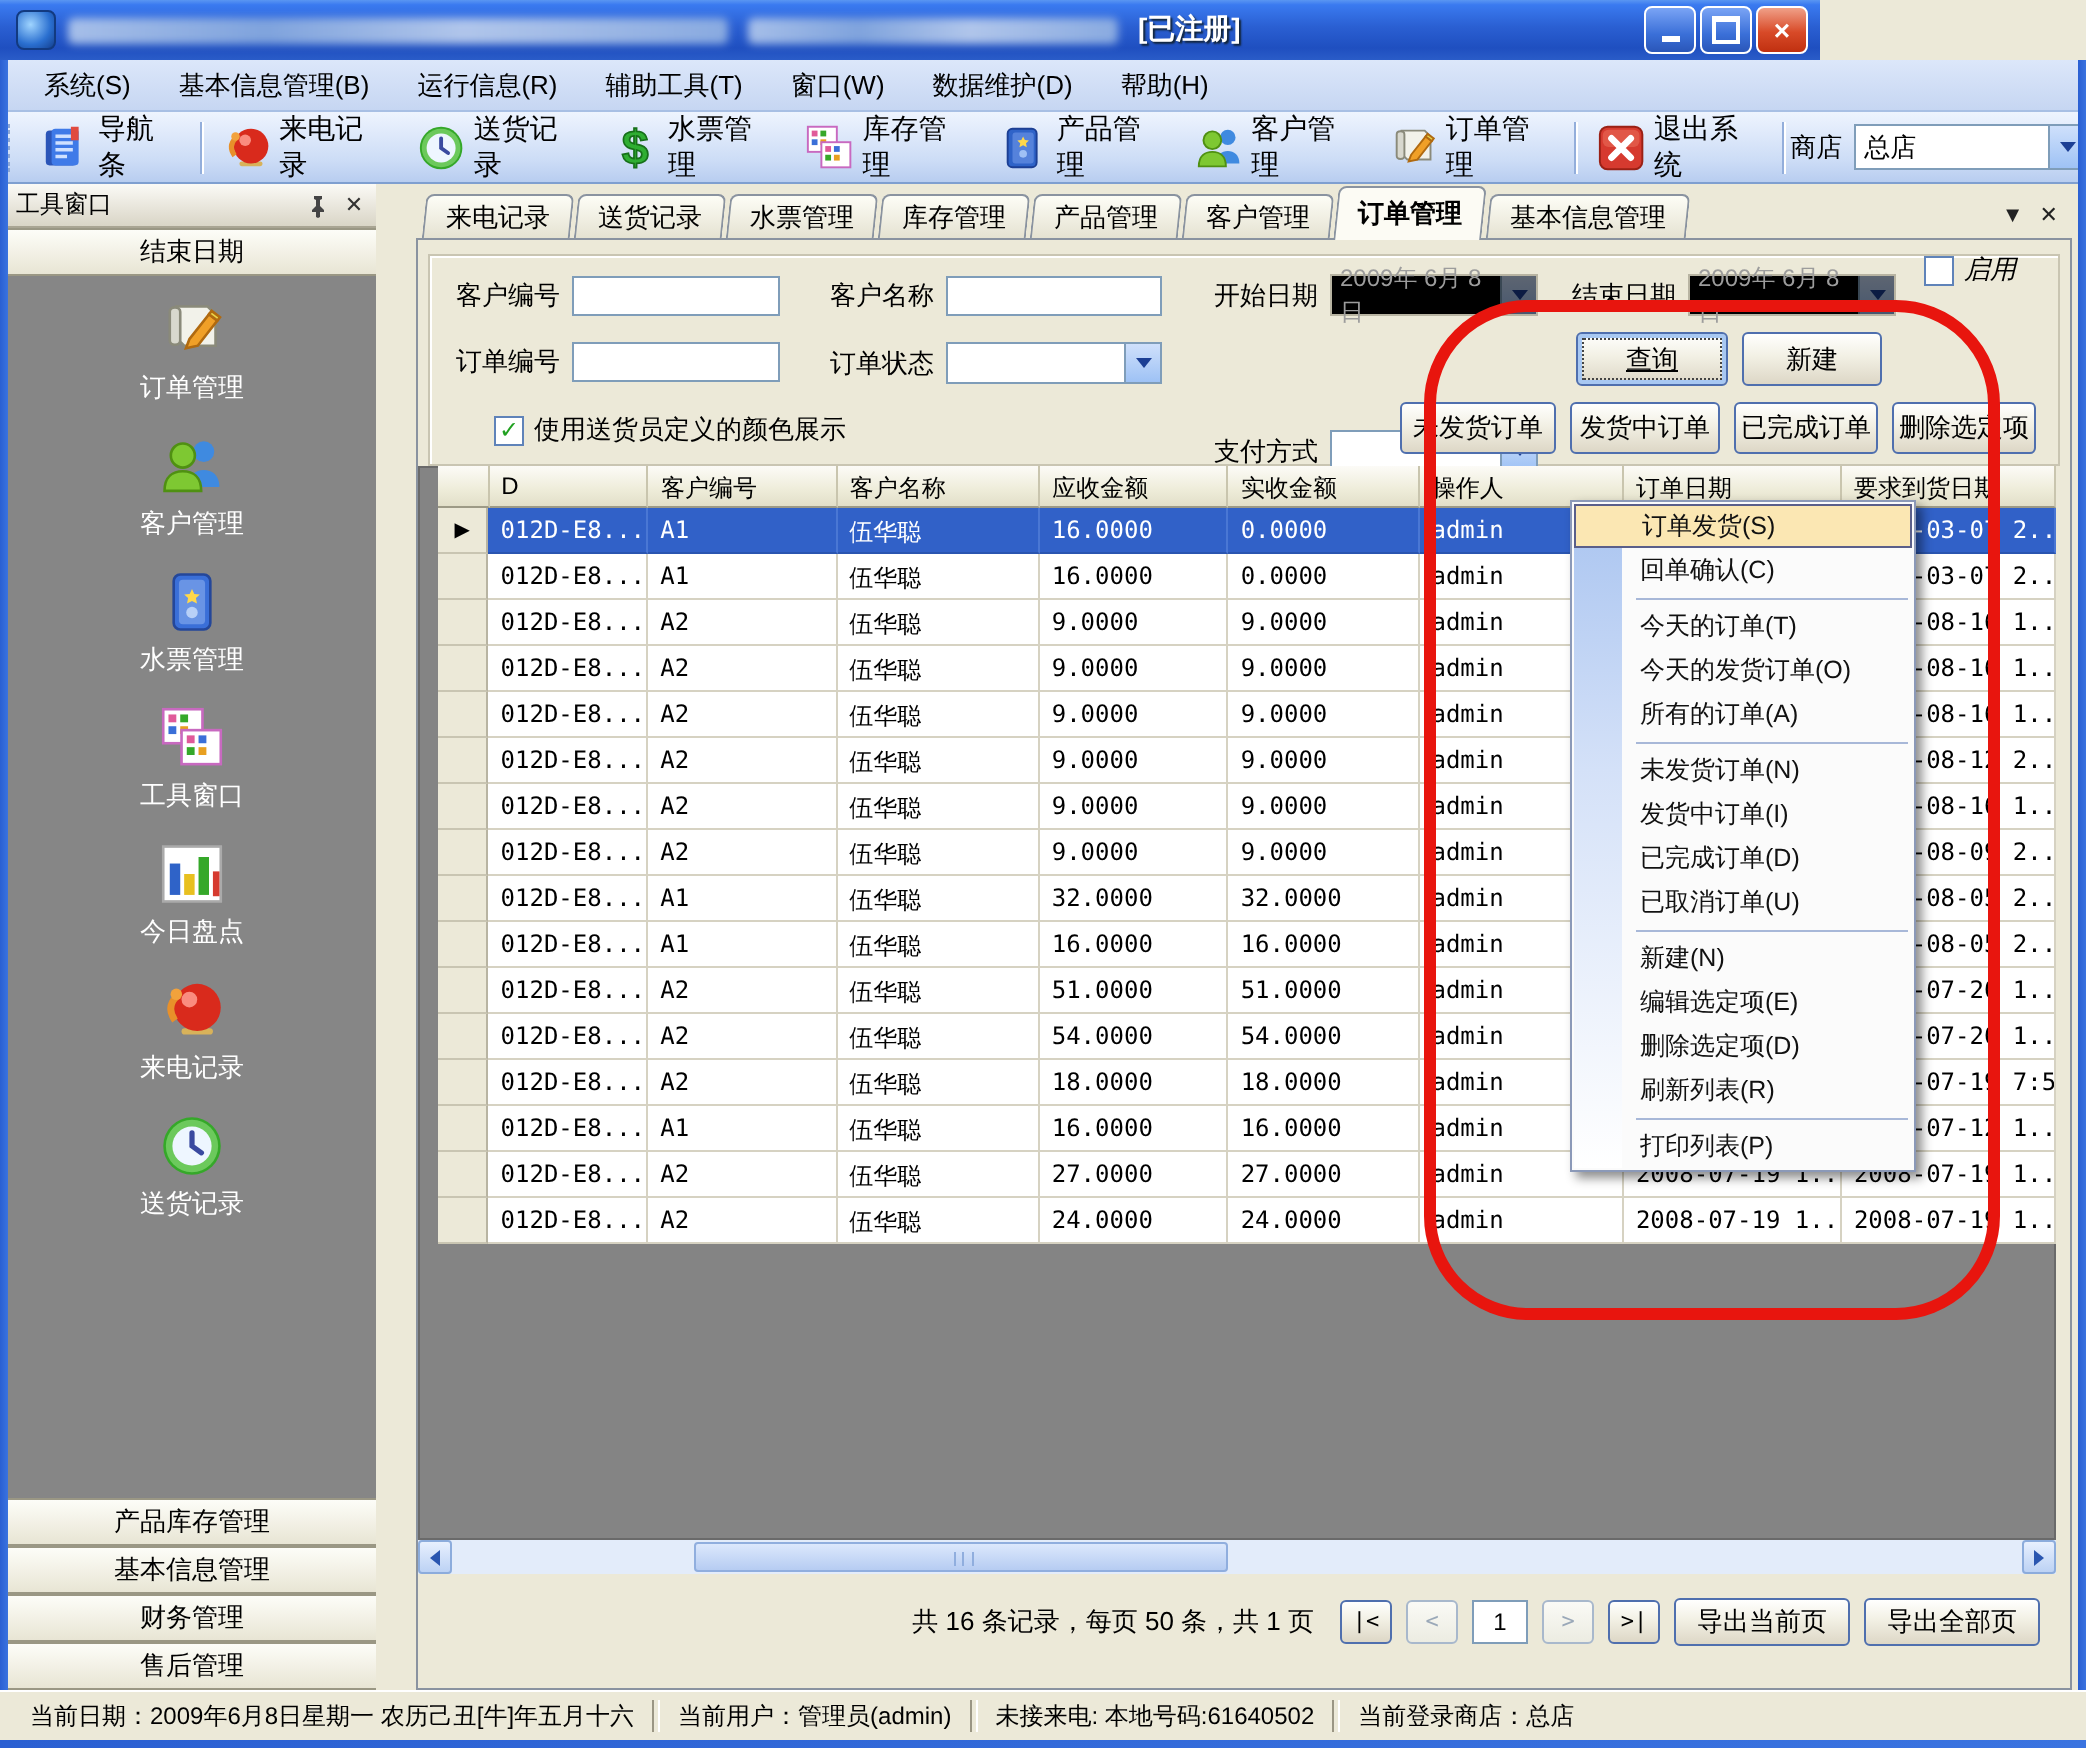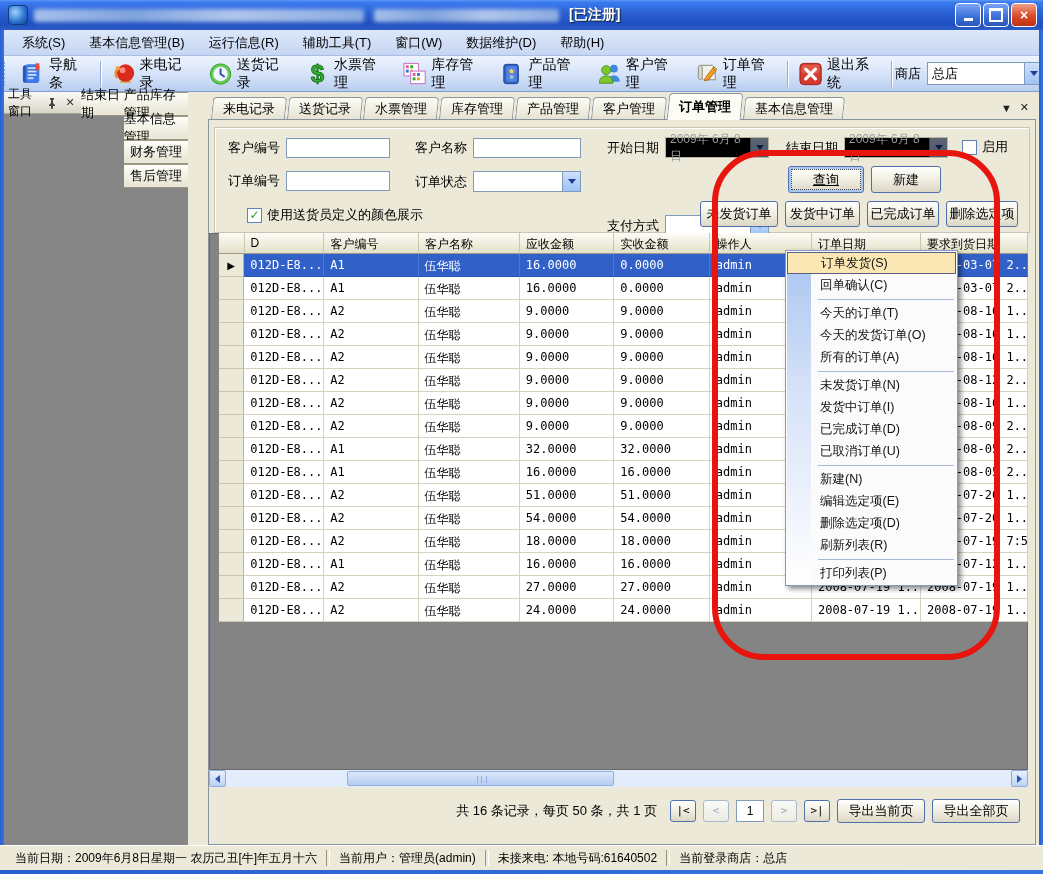--- a/index.html
+++ b/index.html
@@ -1,20 +1,20 @@
 <!DOCTYPE html>
 <html><head>
 <meta charset="utf-8">
 <style>
   html,body{margin:0;padding:0;}
   body{width:1043px;height:874px;position:relative;overflow:hidden;
        font-family:"Liberation Sans","DejaVu Sans",sans-serif;background:#ece9d8;}
   .abs{position:absolute;}
   
-  #titlebar{left:0;top:0;width:1043px;height:30px;
+  #titlebar{left:0;top:0;width:910px;height:30px;
     background:linear-gradient(180deg,#5a96f2 0%,#3a7af0 8%,#2a5fd2 45%,#1f4fc0 80%,#2a5cc8 100%);
     display:flex;align-items:center;color:#fff;}
   #app-icon{width:18px;height:18px;margin:0 6px 0 8px;border-radius:4px;
     background:radial-gradient(circle at 35% 35%,#9fd4ff,#2a6fd0 60%,#14408f);border:1px solid #123a80;}
   .blurblock{height:13px;border-radius:3px;background:linear-gradient(90deg,#bcd0ee,#8fb0e0 30%,#c8d8f0 60%,#9ab8e4);
     filter:blur(2.2px);opacity:.85;margin-right:10px;}
   #title-text{color:#fff;font-weight:bold;font-size:14px;text-shadow:1px 1px 1px #123;white-space:nowrap;}
   #win-btns{margin-left:auto;display:flex;gap:2px;margin-right:6px;}
   .winbtn{width:24px;height:22px;border-radius:4px;border:1px solid #fff;
     background:linear-gradient(#7aa4f5,#3a6fd8 60%,#2a56b8);display:flex;align-items:center;justify-content:center;color:#fff;}
@@ -33,21 +33,21 @@
   .tb-sep{width:1px;height:26px;background:#93aedb;margin:0 3px;box-shadow:1px 0 0 #fff;}
   #shop-box{display:flex;align-items:center;gap:6px;font-size:14px;}
   #shop-combo{width:110px;height:21px;background:#fff;border:1px solid #7f9db9;display:flex;align-items:center;
     font-size:13px;padding-left:4px;justify-content:space-between;}
   .combo-btn{width:17px;height:100%;background:linear-gradient(#cfe0fb,#9ec2f5);border-left:1px solid #7f9db9;
     display:flex;align-items:center;justify-content:center;}
   .tri-down{width:0;height:0;border-left:4px solid transparent;border-right:4px solid transparent;border-top:5px solid #1c3f94;}
   
   .winborder{background:linear-gradient(90deg,#2a5fd2,#3a73e0);}
   
-  #sidebar{left:4px;top:92px;width:184px;height:753px;background:#868686;display:flex;flex-direction:row;box-sizing:border-box;}
+  #sidebar{left:4px;top:92px;width:184px;height:753px;background:#868686;display:flex;flex-direction:column;box-sizing:border-box;}
   #tool-header{height:21px;background:linear-gradient(#fbfaf6,#d9d5c6);border-bottom:1px solid #a9a593;
     display:flex;align-items:center;font-size:12px;padding:0 4px;gap:4px;}
   #tool-header .t{flex:1;}
   .mini-ic{width:14px;height:14px;display:flex;align-items:center;justify-content:center;font-size:11px;color:#333;}
   .side-section{height:22px;background:linear-gradient(#fdfdf8,#e8e5d4);border:1px solid #9a9784;border-left:none;border-right:none;
     display:flex;align-items:center;justify-content:center;font-size:13px;color:#000;}
   #side-body{flex:1;display:flex;flex-direction:column;align-items:center;padding-top:10px;gap:13px;overflow:hidden;}
   .side-item{display:flex;flex-direction:column;align-items:center;gap:3px;color:#fff;font-size:13px;}
   .side-item .sicon{width:34px;height:34px;}
   #side-bottom{display:flex;flex-direction:column;}
@@ -405,21 +405,21 @@
 </div>
 <div class="frow" style="left:786px;top:137px;">
   <span class="flabel">结束日期</span>
   <div class="datebox" style="width:104px;margin-left:6px">
     <span>2009年 6月 8日</span>
     <span class="combo-btn">
         <span class="tri-down"></span>
       </span>
   </div>
 </div>
-<div class="frow" style="left:962px;top:138px;">
+<div class="frow" style="left:962px;top:126px;font-style:italic;">
   <span class="chkbox"></span>
   <span class="flabel">启用</span>
 </div>
 
 <div class="frow" style="left:228px;top:171px;">
   <span class="flabel">订单编号</span>
   <input class="inp" style="width: 104px; margin-left: 6px;">
 </div>
 <div class="frow" style="left:415px;top:171px;">
   <span class="flabel">订单状态</span>

